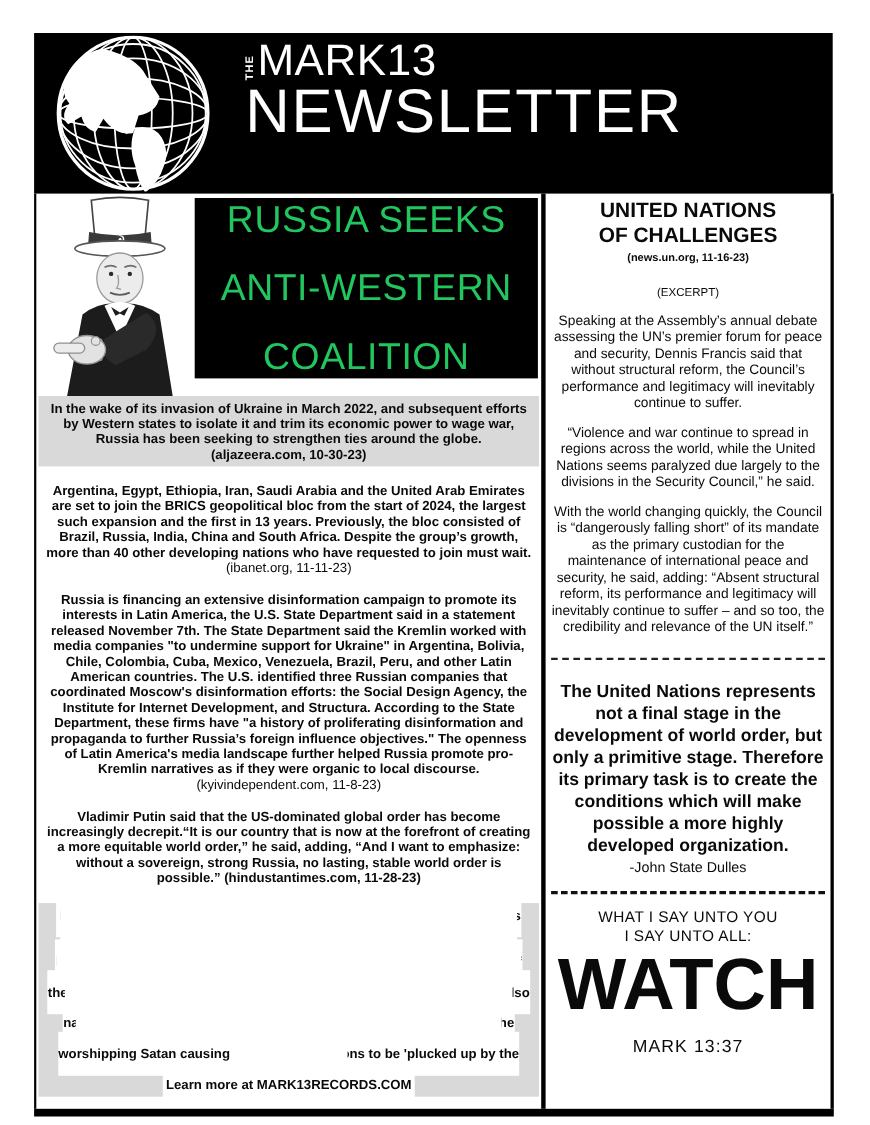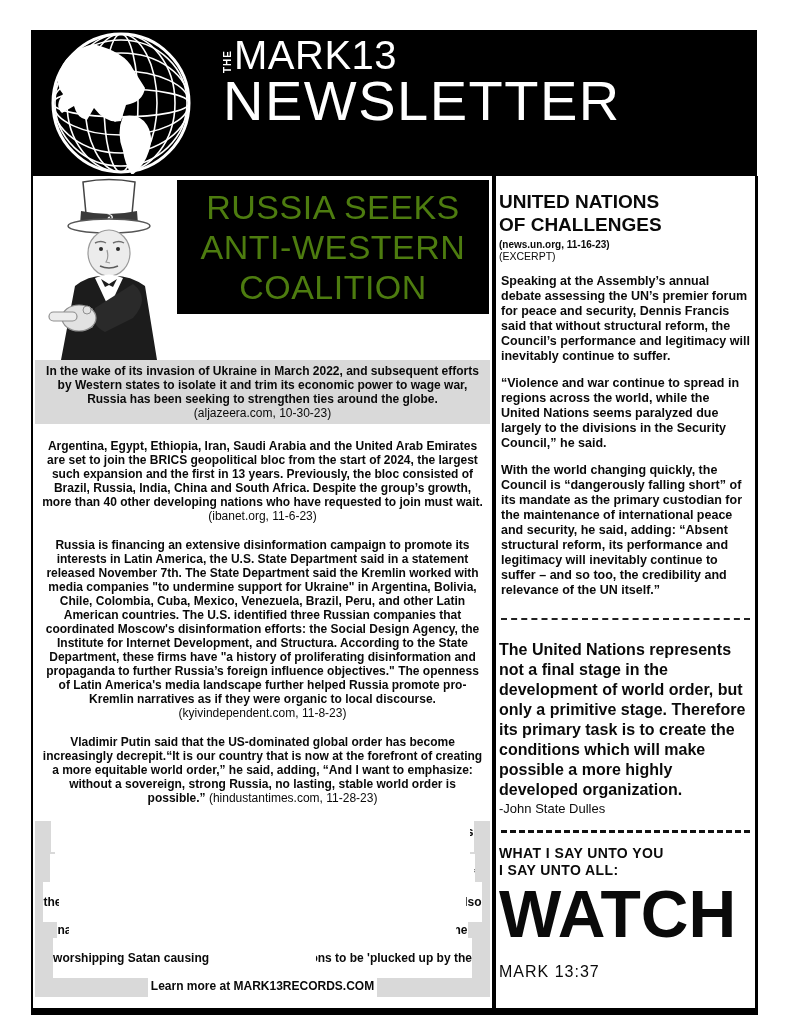--- a/index.html
+++ b/index.html
@@ -22,42 +22,42 @@
   .rule-left{left:31px;top:176px;width:2px;height:832px;}
   .rule-mid{left:492px;top:176px;width:4px;height:832px;}
   .rule-right{left:755px;top:176px;width:3px;height:832px;}
   .rule-bottom{left:31px;top:1008px;width:727px;height:7px;}
 
   
   .col-left{position:absolute;left:33px;top:176px;width:459px;text-align:center;
             font-size:12px;font-weight:bold;line-height:14px;}
   .lead-row{position:relative;height:184px;}
   .putin{position:absolute;left:2px;top:0px;width:142px;height:184px;}
-  .headline-box{position:absolute;left:144px;top:4px;right:3px;height:134px;background:#000;color:#4d7c0f;
-                display:flex;flex-direction:column;justify-content:center;}
+  .headline-box{position:absolute;left:144px;top:4px;right:3px;height:164px;background:#000;color:#22c55e;
+                display:flex;flex-direction:column;justify-content:space-between;}
   .headline-line{font-size:34px;line-height:40px;font-weight:normal;letter-spacing:0.5px;text-align:center;}
   .gray-box{background:#d9d9d9;padding:4px 10px;margin:0 2px;}
   .para{margin:15px 6px 0;}
-  .cite{font-weight:normal;}
+  .cite{font-weight:bold;}
   .cite-block{display:block;font-weight:normal;}
   .outro{background:#d9d9d9;margin:16px 2px 0;padding:4px 6px;line-height:14px;}
   .hl{background:#ffffff;padding:13px 3px;}
 
   
-  .col-right{position:absolute;left:499px;top:190px;width:253px;text-align:left;}
+  .col-right{position:absolute;left:499px;top:180px;width:253px;text-align:center;}
   .r-title-line{font-size:19px;font-weight:bold;line-height:23px;margin-top:0;}
   .r-cite{font-size:10px;font-weight:bold;margin-top:3px;}
-  .r-excerpt{font-size:10.5px;}
-  .r-para{font-size:12.5px;font-weight:bold;line-height:15px;margin:12px 2px 0;}
+  .r-excerpt{font-size:10.5px;margin-top:20px;}
+  .r-para{font-size:12.5px;font-weight:normal;line-height:15px;margin:12px 2px 0;}
   .r-para:first-of-type{margin-top:6px;}
   .sep1{border-top:2px dashed #222;margin:20px 2px 0;height:0;}
   .r-quote{font-size:16px;font-weight:bold;line-height:20px;margin:20px 0 0;}
   .r-attr{font-size:13px;font-weight:normal;margin-top:1px;}
   .sep2{border-top:3px dashed #111;margin:14px 2px 0;height:0;}
-  .watch-intro{font-size:14px;font-weight:bold;line-height:17px;letter-spacing:0.4px;margin-top:12px;}
+  .watch-intro{font-size:14px;font-weight:normal;line-height:17px;letter-spacing:0.4px;margin-top:12px;}
   .watch-word{font-size:66px;font-weight:bold;line-height:1;letter-spacing:0px;margin-top:2px;}
   .watch-verse{font-size:16px;font-weight:normal;letter-spacing:1px;margin-top:16px;}
 </style>
 </head>
 <body>
 
 <div class="page">
 
   <div class="masthead">
     <svg class="globe" viewBox="0 0 186 142" aria-hidden="true">
@@ -125,21 +125,21 @@
       </div>
     </div>
 
     <div class="gray-box">
       <span>In the wake of its invasion of Ukraine in March 2022, and subsequent efforts by Western states to isolate it and trim its economic power to wage war, Russia has been seeking to strengthen ties around the globe.</span>
       <span class="cite">(aljazeera.com, 10-30-23)</span>
     </div>
 
     <div class="para">
       <span>Argentina, Egypt, Ethiopia, Iran, Saudi Arabia and the United Arab Emirates are set to join the BRICS geopolitical bloc from the start of 2024, the largest such expansion and the first in 13 years. Previously, the bloc consisted of Brazil, Russia, India, China and South Africa. Despite the group’s growth, more than 40 other developing nations who have requested to join must wait.</span>
-      <span class="cite-block">(ibanet.org, 11-6-23)</span>
+      <span class="cite-block">(ibanet.org, 11-11-23)</span>
     </div>
 
     <div class="para">
       <span>Russia is financing an extensive disinformation campaign to promote its interests in Latin America, the U.S. State Department said in a statement released November 7th. The State Department said the Kremlin worked with media companies "to undermine support for Ukraine" in Argentina, Bolivia, Chile, Colombia, Cuba, Mexico, Venezuela, Brazil, Peru, and other Latin American countries. The U.S. identified three Russian companies that coordinated Moscow's disinformation efforts: the Social Design Agency, the Institute for Internet Development, and Structura. According to the State Department, these firms have "a history of proliferating disinformation and propaganda to further Russia’s foreign influence objectives." The openness of Latin America's media landscape further helped Russia promote pro-Kremlin narratives as if they were organic to local discourse.</span>
       <span class="cite-block">(kyivindependent.com, 11-8-23)</span>
     </div>
 
     <div class="para">
       <span>Vladimir Putin said that the US-dominated global order has become increasingly decrepit.“It is our country that is now at the forefront of creating a more equitable world order,” he said, adding, “And I want to emphasize: without a sovereign, strong Russia, no lasting, stable world order is possible.”</span>
       <span class="cite">(hindustantimes.com, 11-28-23)</span>

